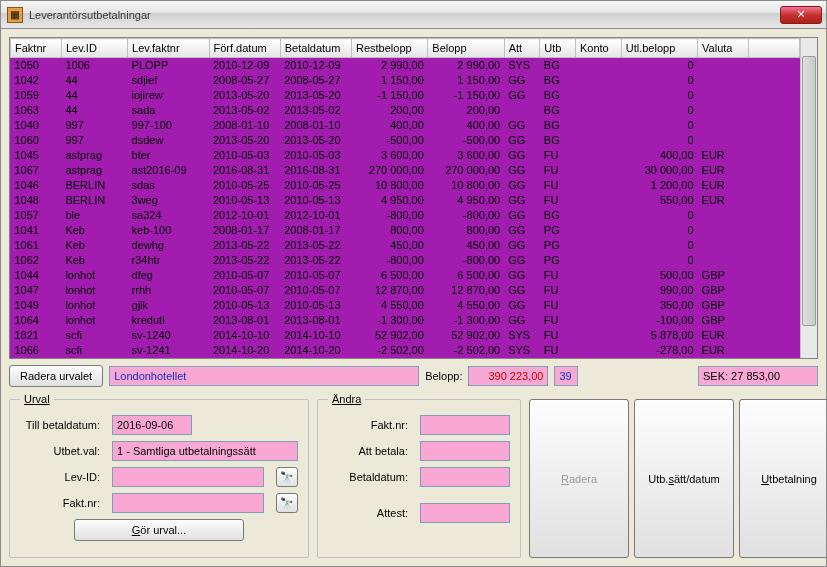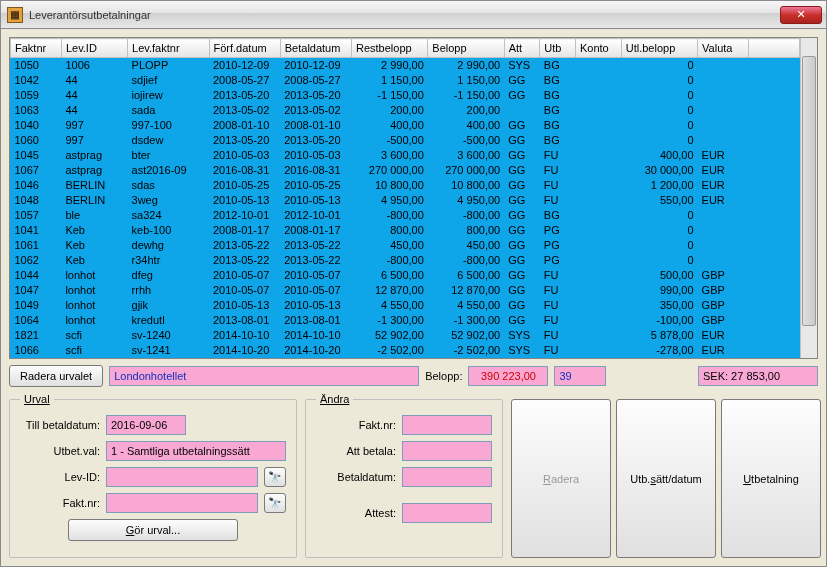--- a/index.html
+++ b/index.html
@@ -49,21 +49,21 @@
     flex: 1;
     padding: 8px;
     display: flex;
     flex-direction: column;
     gap: 6px;
     overflow: hidden;
   }
   .grid-wrap {
     flex: 1;
     border: 1px solid #848484;
-    background: #0ea5e9;
+    background: #a21caf;
     position: relative;
     overflow: hidden;
     display:flex;
   }
   .grid-inner { flex:1; overflow:hidden; }
   table.grid {
     border-collapse: collapse;
     width: 100%;
     table-layout: fixed;
   }
@@ -124,21 +124,21 @@
   }
 
   .panels { display:flex; gap:8px; }
   fieldset.panel {
     border:1px solid #bfbfbf;
     border-radius:2px;
     padding:10px 10px 10px 10px;
     margin:0;
   }
   fieldset.panel legend { padding:0 4px;text-decoration:underline; }
-  .form-row { display:flex; align-items:center; margin-bottom:6px; gap:6px; }
+  .form-row { display:flex; align-items:center; margin-bottom:6px; gap:12px; }
   .form-row label { width:80px; text-align:right; }
   .icon-btn {
     width:22px;height:20px;
     border:1px solid #7a7a7a;
     background:linear-gradient(to bottom,#fdfdfd,#e0e0e0);
     border-radius:3px;
     display:flex;align-items:center;justify-content:center;
     cursor:pointer;
     font-size:11px;
   }
@@ -518,22 +518,22 @@
       </div>
       <div class="scroll-v">
         <div class="scroll-thumb"></div>
       </div>
     </div>
 
     <div class="midrow">
       <button class="btn">Radera urvalet</button>
       <input class="textbox" style="width: 310px; color: rgb(16, 48, 192);" value="Londonhotellet">
       <span>Belopp:</span>
-      <input class="textbox red" style="width: 80px; text-align: center;" readonly="" value="390 223,00">
-      <input class="textbox" style="width: 52px; color: rgb(16, 48, 192);" readonly="" value="39">
+      <input class="textbox red" style="width: 80px; text-align: right;" readonly="" value="390 223,00">
+      <input class="textbox" style="width: 24px; color: rgb(16, 48, 192);" readonly="" value="39">
       <div style="flex:1"></div>
       <input class="textbox" style="width: 120px;" readonly="" value="SEK: 27 853,00">
     </div>
 
     <div class="panels">
 
       <fieldset class="panel" style="width:290px">
         <legend>Urval</legend>
         <div class="form-row">
           <label>Till betaldatum:</label>

